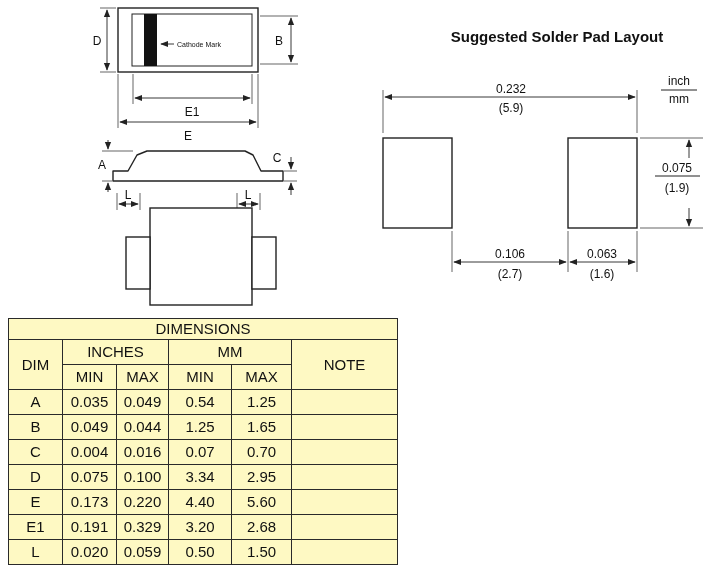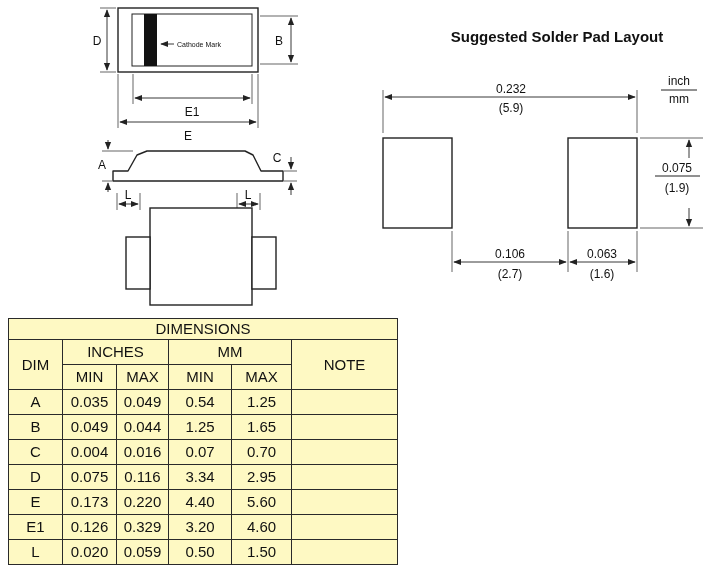--- a/index.html
+++ b/index.html
@@ -186,39 +186,39 @@
       <td>C</td>
       <td>0.004</td>
       <td>0.016</td>
       <td>0.07</td>
       <td>0.70</td>
       <td></td>
     </tr>
     <tr>
       <td>D</td>
       <td>0.075</td>
-      <td>0.116</td>
+      <td>0.100</td>
       <td>3.34</td>
       <td>2.95</td>
       <td></td>
     </tr>
     <tr>
       <td>E</td>
       <td>0.173</td>
       <td>0.220</td>
       <td>4.40</td>
       <td>5.60</td>
       <td></td>
     </tr>
     <tr>
       <td>E1</td>
-      <td>0.126</td>
+      <td>0.191</td>
       <td>0.329</td>
       <td>3.20</td>
-      <td>4.60</td>
+      <td>2.68</td>
       <td></td>
     </tr>
     <tr>
       <td>L</td>
       <td>0.020</td>
       <td>0.059</td>
       <td>0.50</td>
       <td>1.50</td>
       <td></td>
     </tr>

